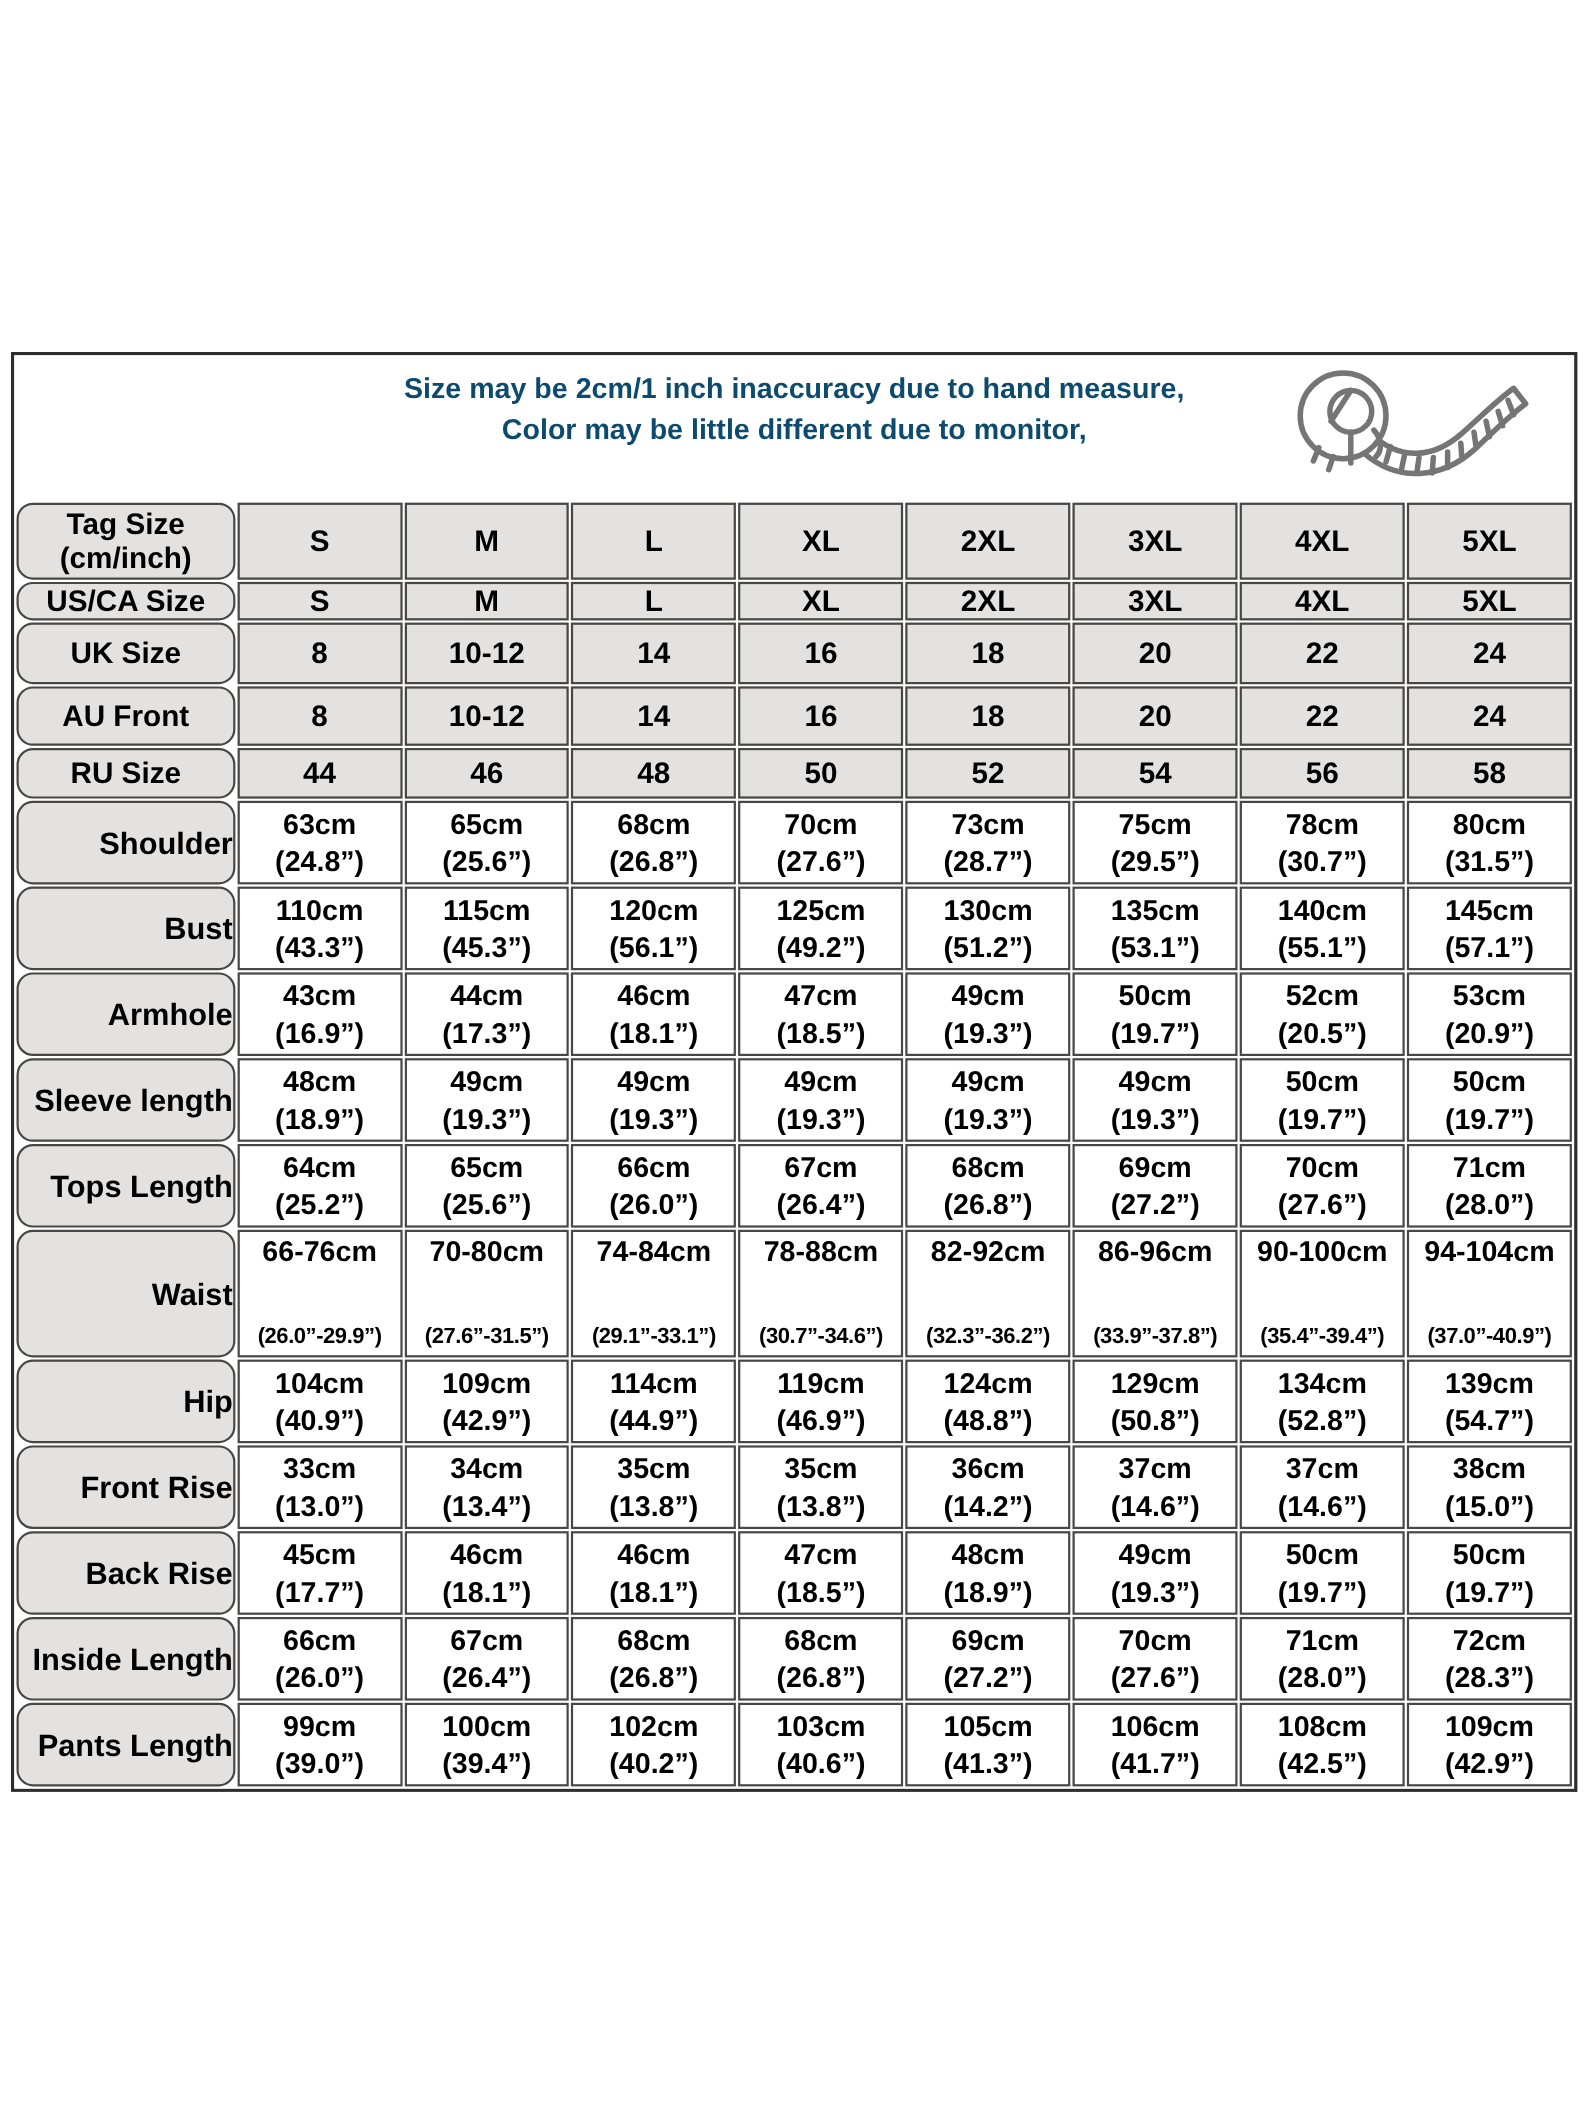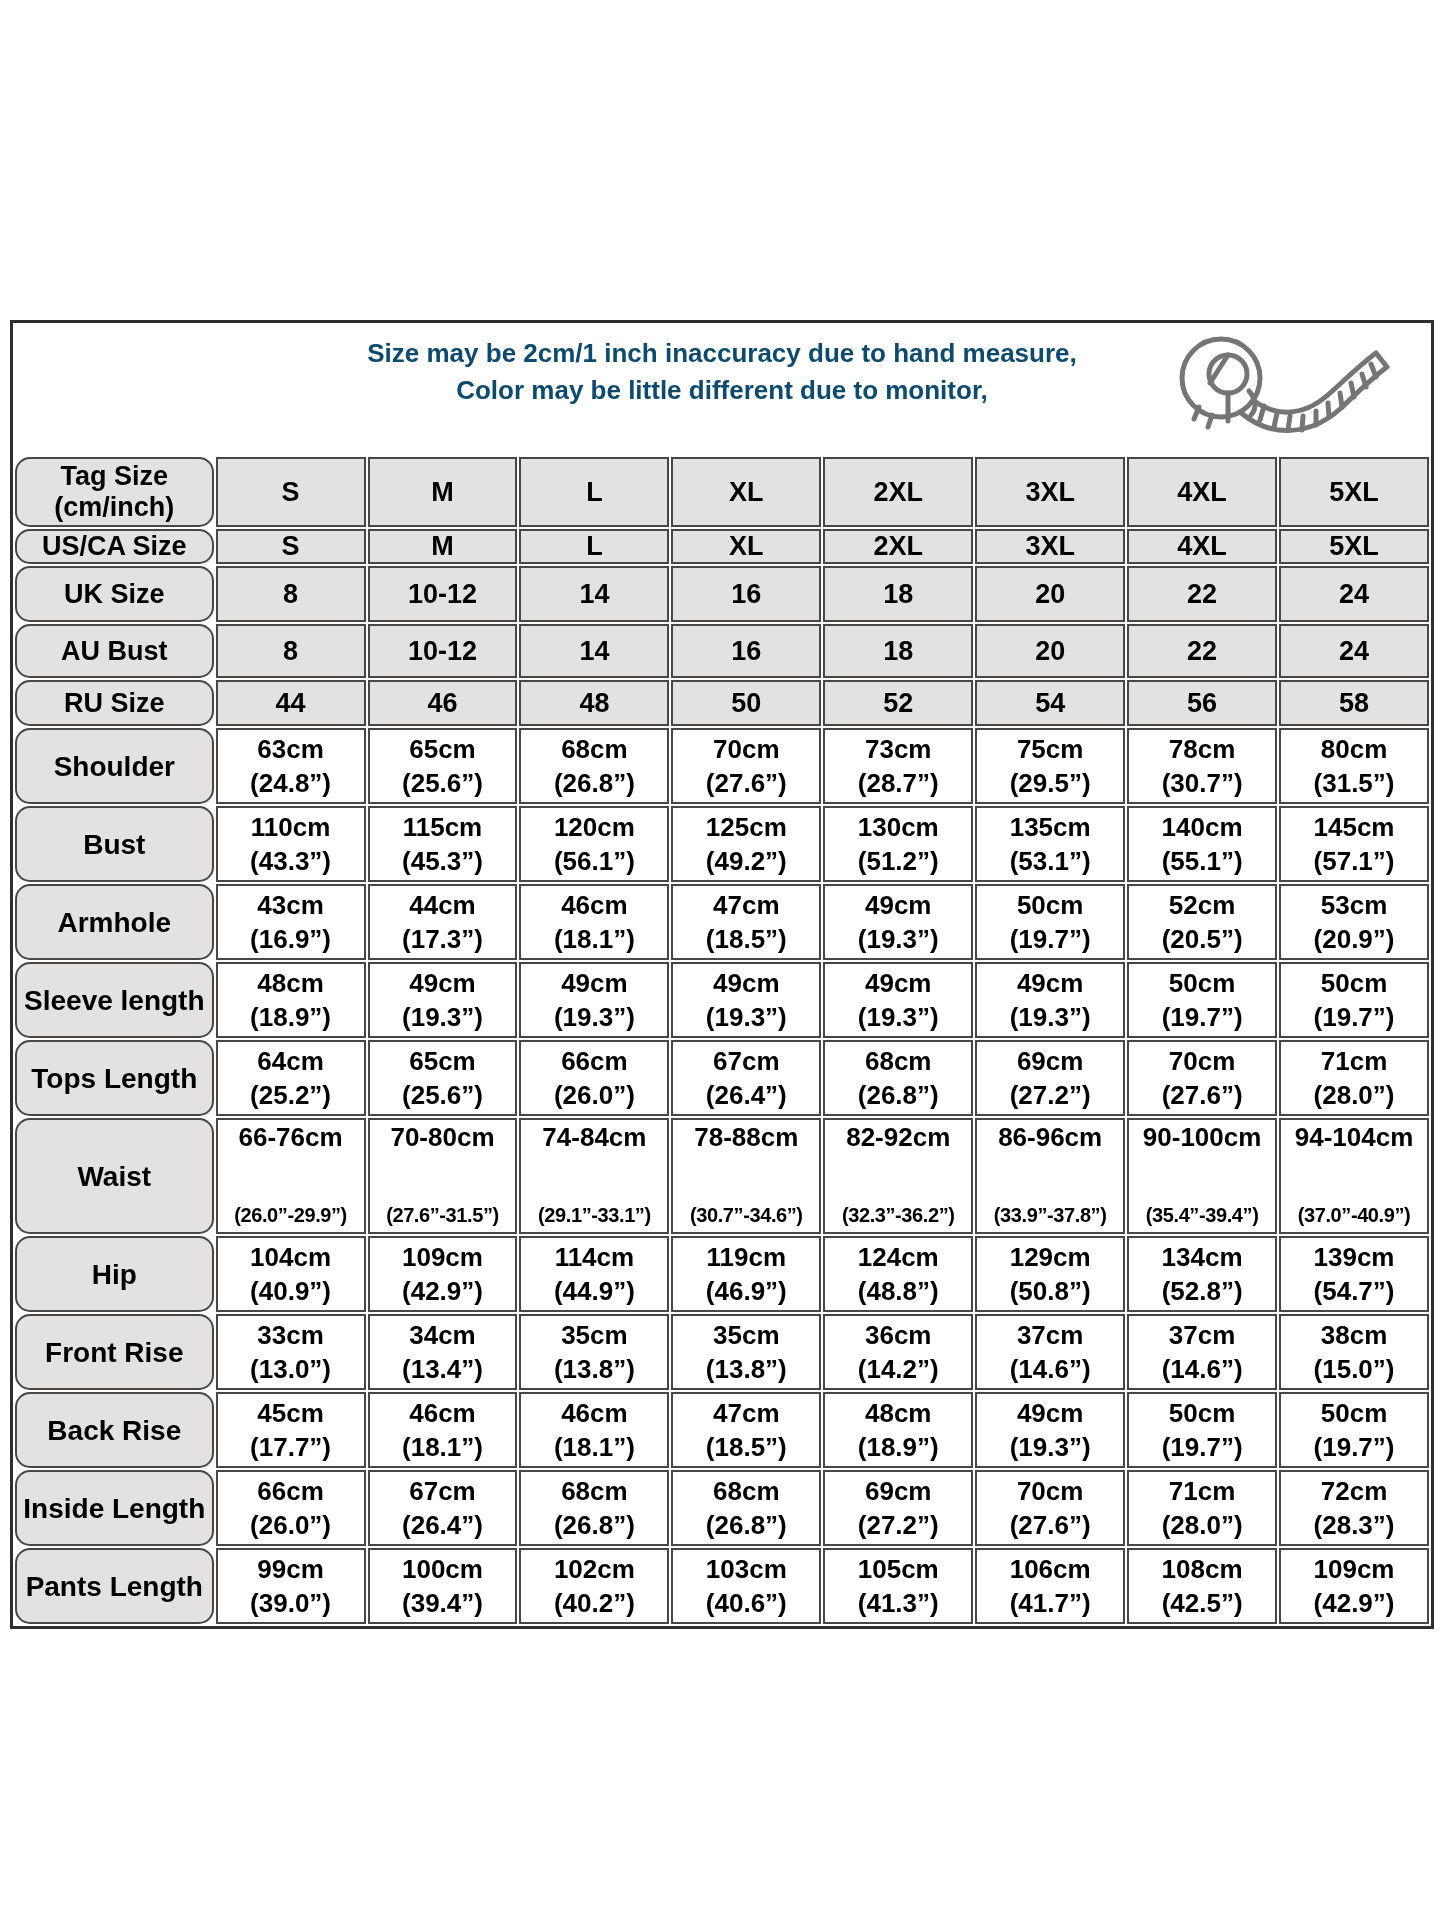--- a/index.html
+++ b/index.html
@@ -26,21 +26,21 @@
     width:100%; table-layout:fixed;
     border-collapse:separate; border-spacing:2px;
     background:#ffffff;
   }
   td.cell {
     border:2px solid #474747; text-align:center; vertical-align:middle;
     font-weight:bold; overflow:hidden;
   }
   td.lbl { background:#e3e2e0; font-size:28px; line-height:31px;border-radius:15px; }
   tr.row-size td.cell { background:#e3e2e0; font-size:27px; }
-  tr.row-measure td.lbl { background:#e3e2e0; }
+  tr.row-measure td.lbl { background:#e3e2e0;text-align:right; }
   tr.row-measure td.mval { background:#ffffff; font-size:26px; line-height:34px; }
   .in.tight { font-size:20px; letter-spacing:-0.4px;margin-top:44px; }
 
   tr.size-0 { height:70px; }
   tr.size-1 { height:32px; }
   tr.size-2 { height:56px;padding-left:44px; }
   tr.size-3 { height:54px; }
   tr.size-4 { height:46px; }
   tr.row-measure { height:76px; }
 
@@ -128,21 +128,21 @@
           <td class="cell sval">10-12</td>
           <td class="cell sval">14</td>
           <td class="cell sval">16</td>
           <td class="cell sval">18</td>
           <td class="cell sval">20</td>
           <td class="cell sval">22</td>
           <td class="cell sval">24</td>
         </tr>
         <tr class="row-size size-3">
           <td class="cell lbl">
-            <div>AU Bust</div>
+            <div>AU Front</div>
           </td>
           <td class="cell sval">8</td>
           <td class="cell sval">10-12</td>
           <td class="cell sval">14</td>
           <td class="cell sval">16</td>
           <td class="cell sval">18</td>
           <td class="cell sval">20</td>
           <td class="cell sval">22</td>
           <td class="cell sval">24</td>
         </tr>

